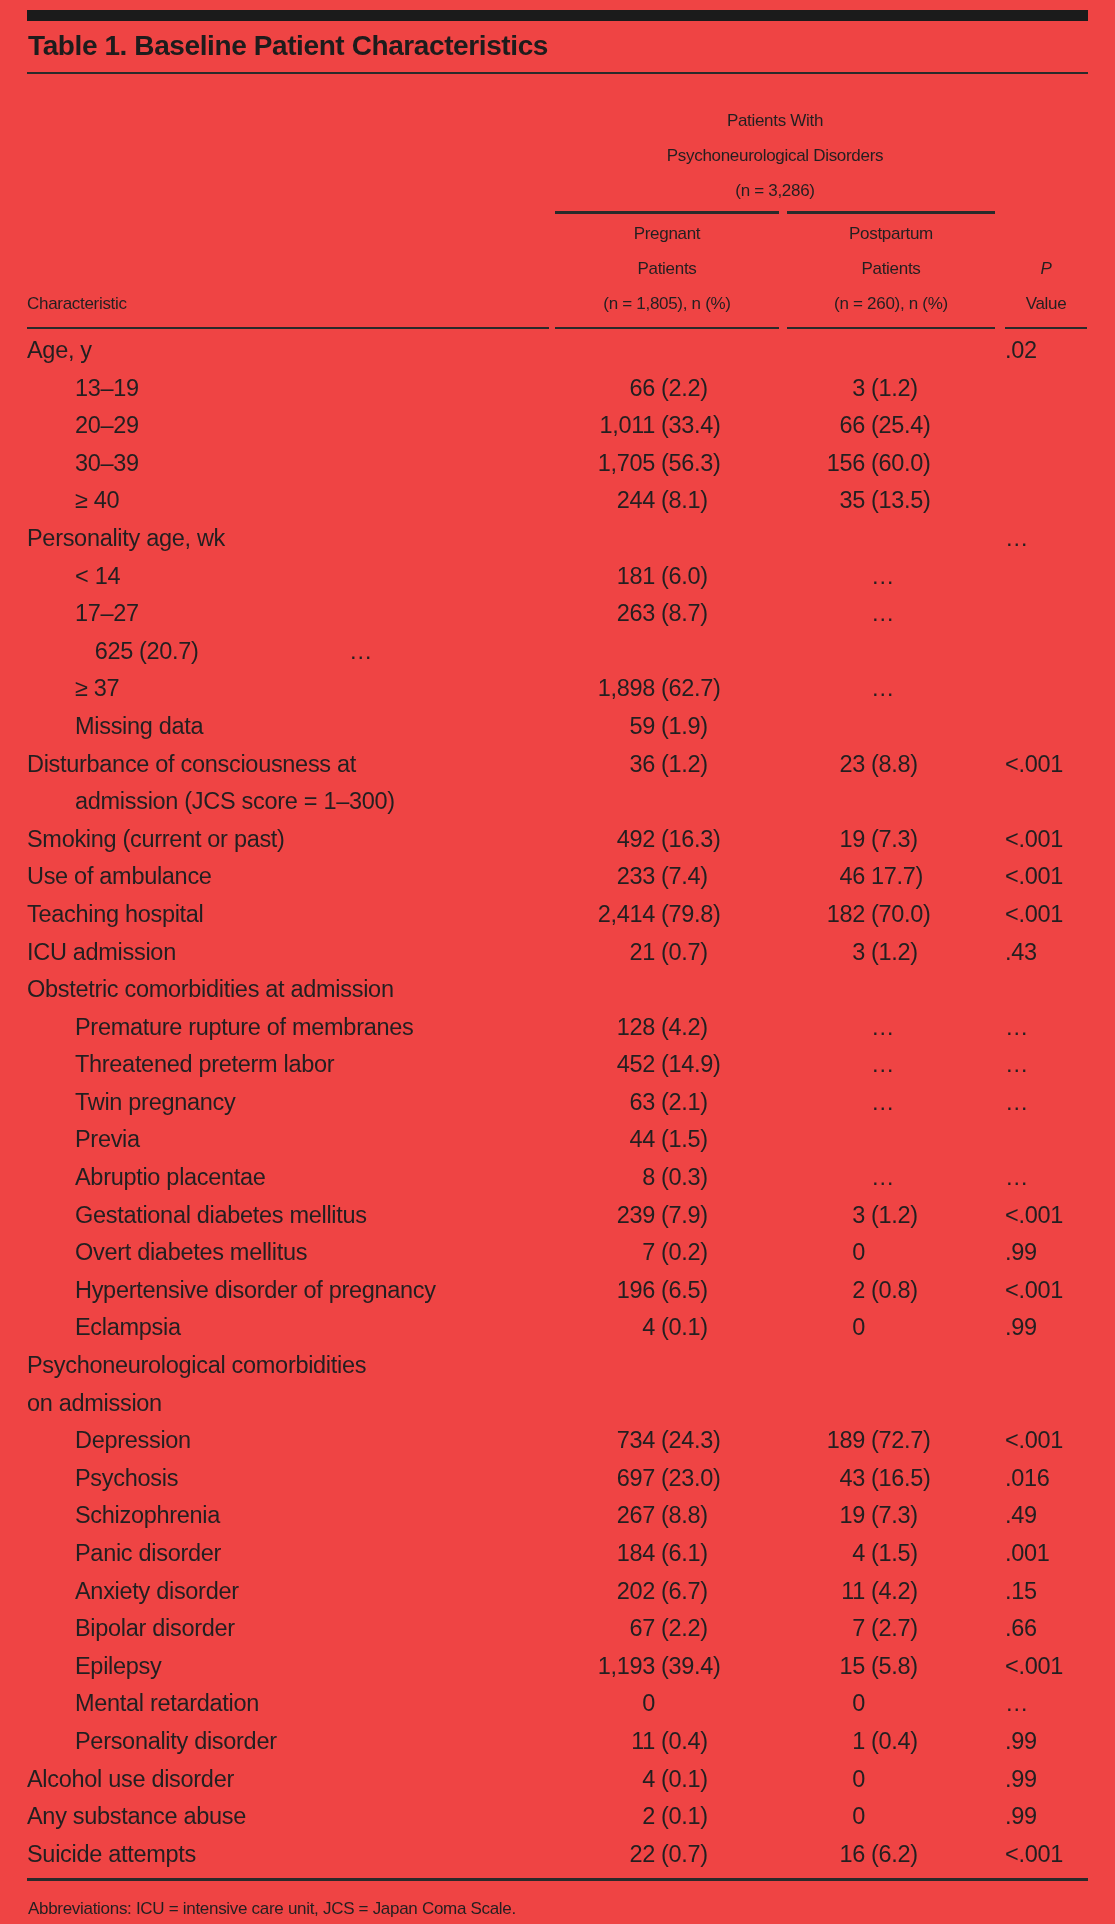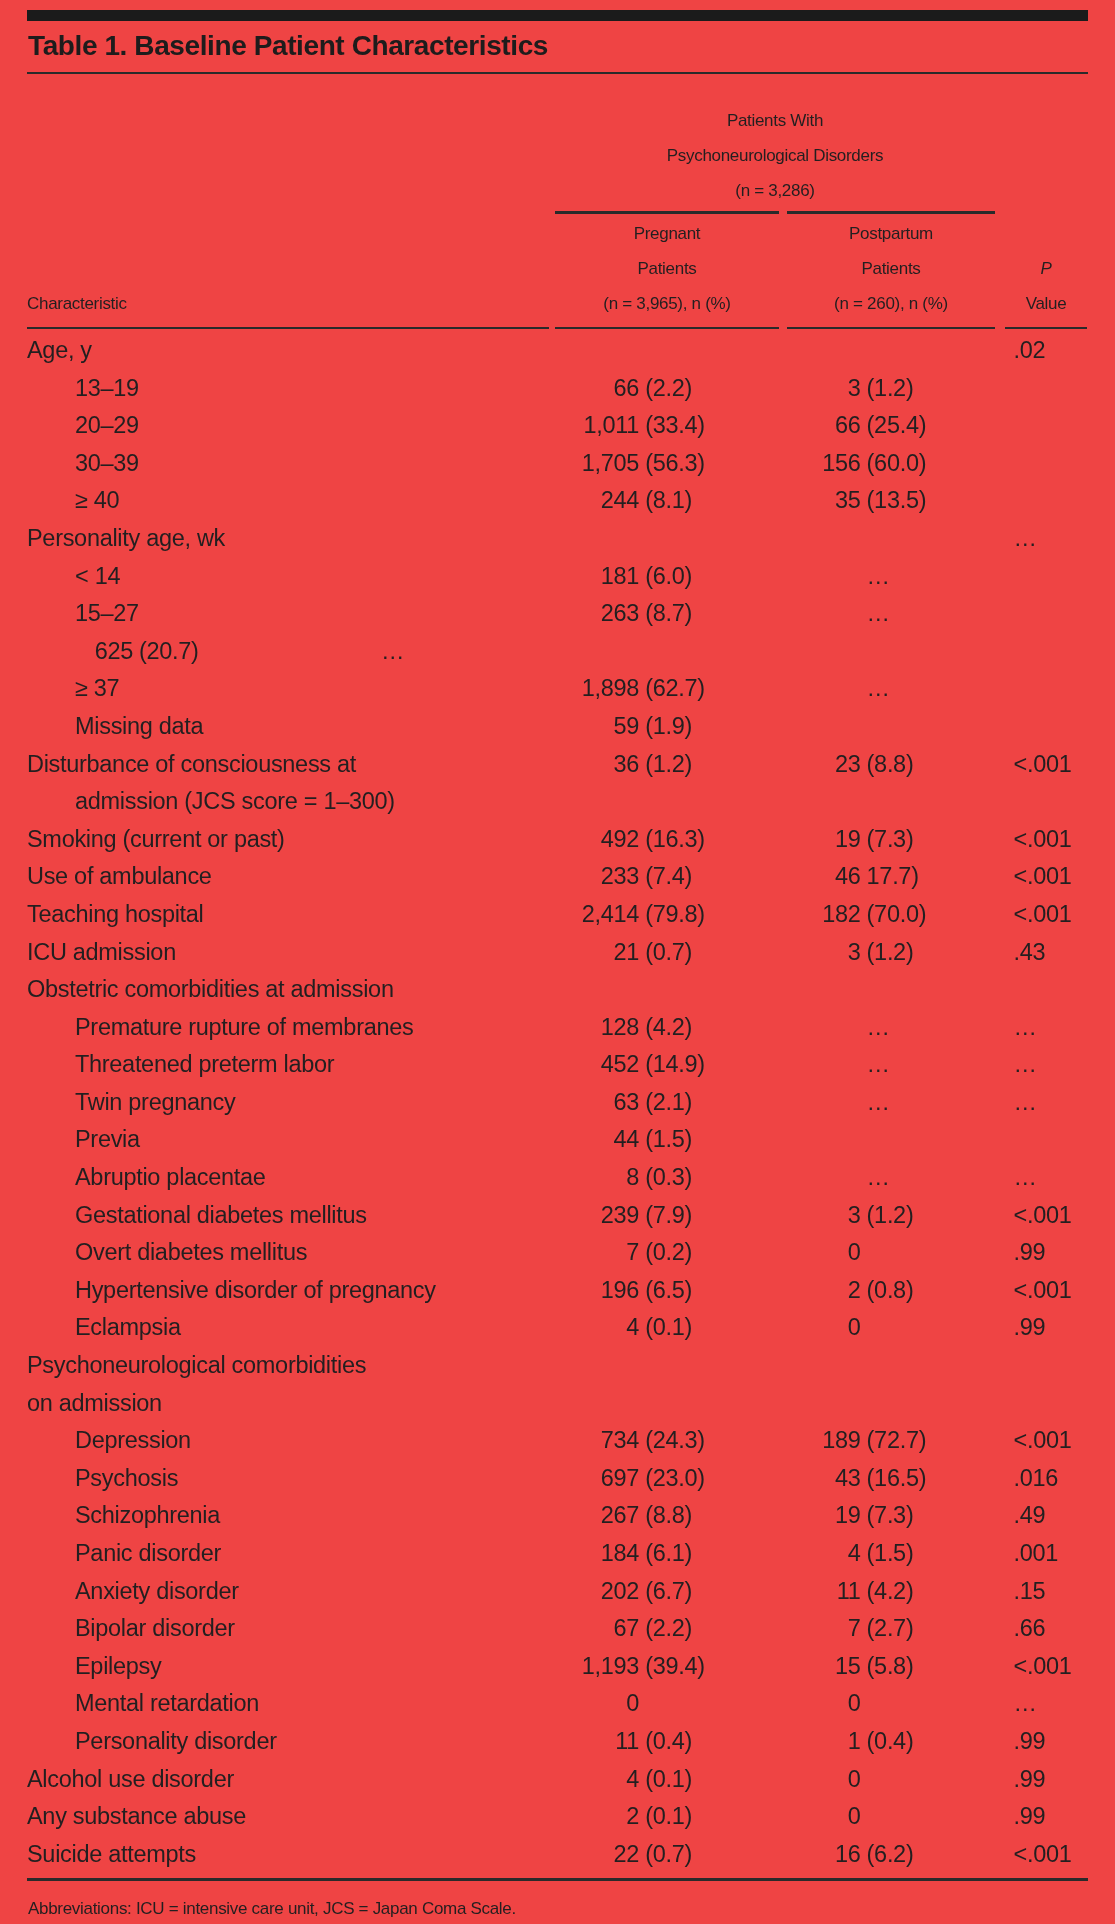--- a/index.html
+++ b/index.html
@@ -40,21 +40,21 @@
   .colheads .hl { line-height:35px; }
   .hc-char { width:522px; }
   .hc-preg { width:224px; margin-left:6px; text-align:center; }
   .hc-post { width:208px; margin-left:8px; text-align:center; }
   .hc-p { width:82px; margin-left:10px; text-align:center; }
   .italic { font-style:italic; }
 
   .head-rule { display:flex; margin-top:6px; }
 
   .tbody { padding-top:3px; font-size:23.5px; letter-spacing:-0.3px; }
-  .row { display:flex; align-items:flex-start;gap:32px; }
+  .row { display:flex; align-items:flex-start; }
   .c-char { width:522px; }
   .c-char .l { line-height:37.6px; }
   .ind { padding-left:48px; }
   .c-preg { width:224px; margin-left:6px; display:flex; line-height:37.6px; }
   .c-post { width:208px; margin-left:8px; display:flex; line-height:37.6px; }
   .c-p   { width:82px; margin-left:10px; text-align:left; line-height:37.6px; }
   .num { text-align:right; }
   .c-preg .num { width:100px; }
   .c-post .num { width:78px; }
   .pct { flex:1; text-align:left; margin-left:6px; white-space:nowrap; }
@@ -88,21 +88,21 @@
         </div>
       </div>
 
       <div class="colheads">
         <div class="hc-char">
           <div class="hl">Characteristic</div>
         </div>
         <div class="hc-preg">
           <div class="hl">Pregnant</div>
           <div class="hl">Patients</div>
-          <div class="hl">(n = 3,965), n (%)</div>
+          <div class="hl">(n = 1,805), n (%)</div>
         </div>
         <div class="hc-post">
           <div class="hl">Postpartum</div>
           <div class="hl">Patients</div>
           <div class="hl">(n = 260), n (%)</div>
         </div>
         <div class="hc-p">
           <div class="hl italic">P</div>
           <div class="hl">Value</div>
         </div>
@@ -213,21 +213,21 @@
             <span class="pct">(6.0)</span>
           </div>
           <div class="c-post">
             <span class="num"></span>
             <span class="pct">…</span>
           </div>
           <div class="c-p"></div>
         </div>
         <div class="row">
           <div class="c-char">
-            <div class="l ind">15–27</div>
+            <div class="l ind">17–27</div>
           </div>
           <div class="c-preg">
             <span class="num">263</span>
             <span class="pct">(8.7)</span>
           </div>
           <div class="c-post">
             <span class="num"></span>
             <span class="pct">…</span>
           </div>
           <div class="c-p"></div>

